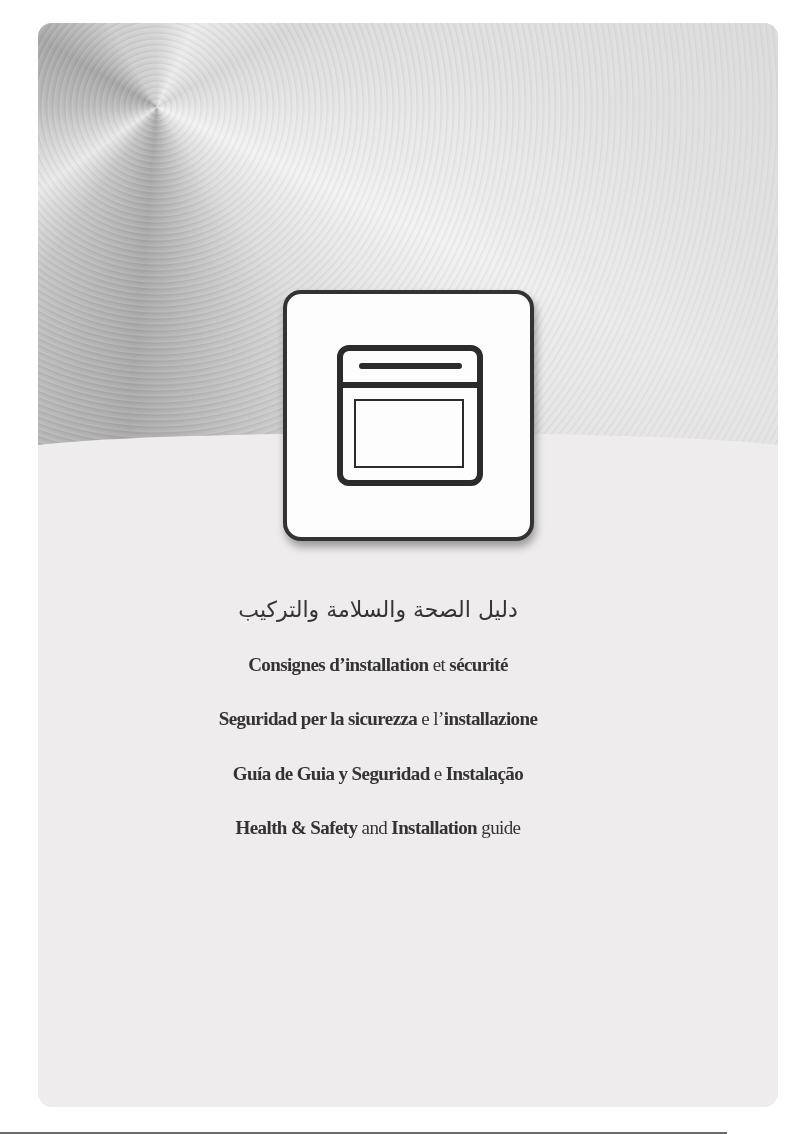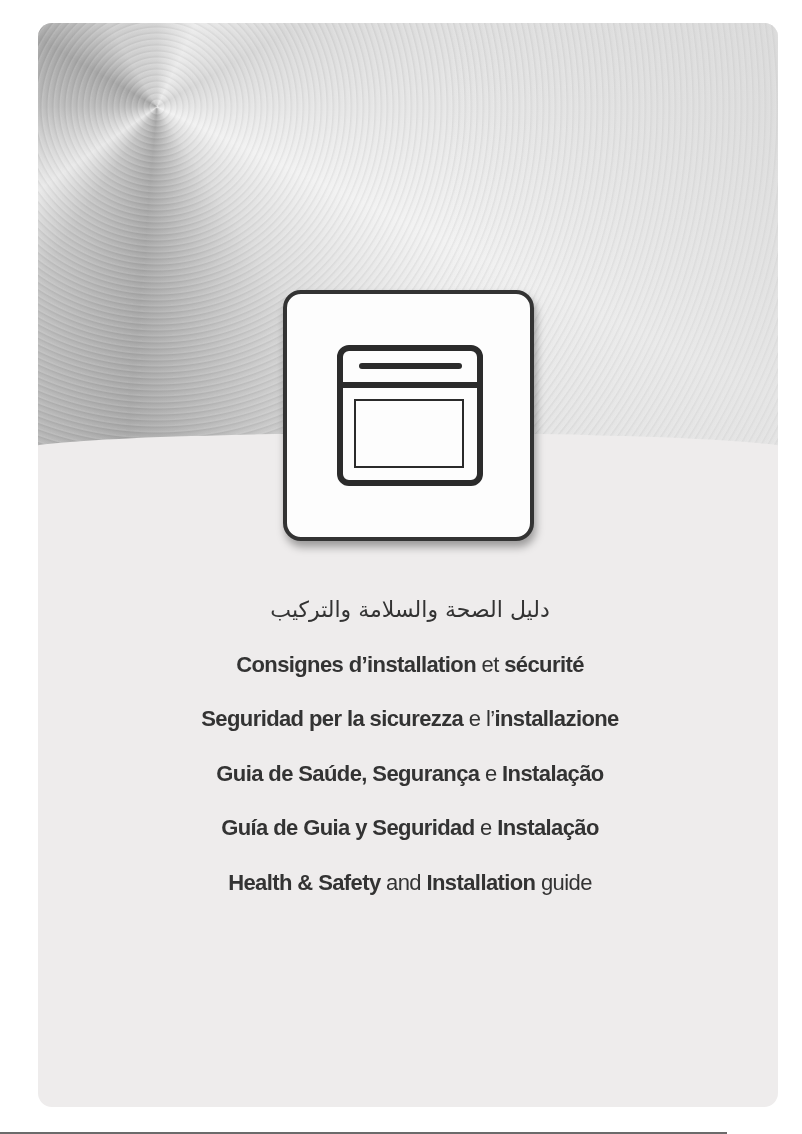--- a/index.html
+++ b/index.html
@@ -84,27 +84,26 @@
       width: 146px;
       height: 141px;
     }
     .titles {
       position: absolute;
       left: 0;
       top: 560px;
       width: 680px;
       text-align: center;
       color: #333333;
-      padding-left: 32px;
     }
     .title-line {
       height: 54.6px;
       line-height: 54.6px;
-      font-family: Liberation Sans, sans-serif;
-      font-size: 22px;
+      font-family: Liberation Serif, serif;
+      font-size: 19px;
       white-space: nowrap;
       letter-spacing: -0.6px;
     }
     .title-line .b { font-weight: bold; }
     .title-line .r { font-weight: normal; }
     .title-ar {
       font-family: "DejaVu Sans", sans-serif;
       font-size: 22px;
       direction: rtl;
       unicode-bidi: isolate;
@@ -139,23 +138,20 @@
     <div class="title-line title-ar">دليل الصحة والسلامة والتركيب</div>
 
     <div class="title-line">
       <span class="b">Consignes d’installation</span><span class="r" style="white-space:pre"> et </span><span class="b">sécurité</span>
     </div>
 
     <div class="title-line">
       <span class="b">Seguridad per la sicurezza</span><span class="r" style="white-space:pre"> e l’</span><span class="b">installazione</span>
     </div>
 
-    <div class="title-line">
-      <span class="b">Guia de Saúde, Segurança</span><span class="r" style="white-space:pre"> e </span><span class="b">Instalação</span>
-    </div>
 
     <div class="title-line">
       <span class="b">Guía de Guia y Seguridad</span><span class="r" style="white-space:pre"> e </span><span class="b">Instalação</span>
     </div>
 
     <div class="title-line">
       <span class="b">Health &amp; Safety</span><span class="r" style="white-space:pre"> and </span><span class="b">Installation</span><span class="r" style="white-space:pre"> guide</span>
     </div>
   </div>
 </div>

